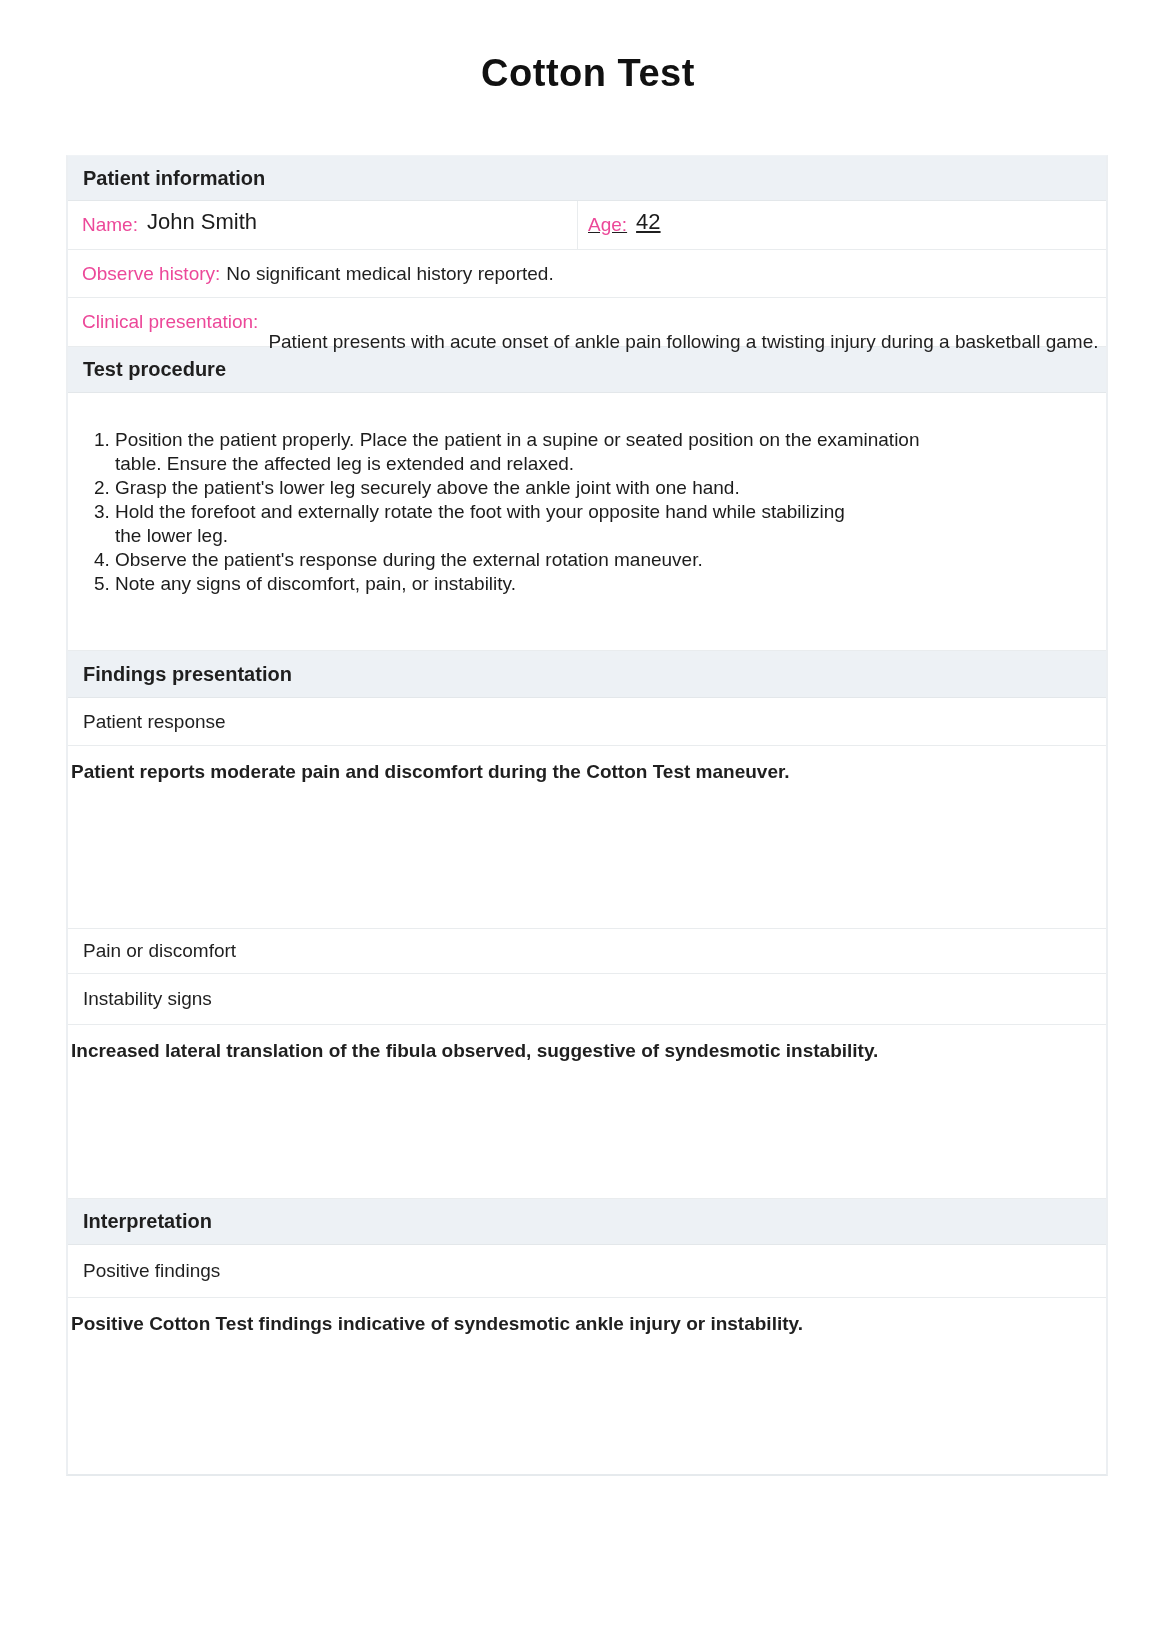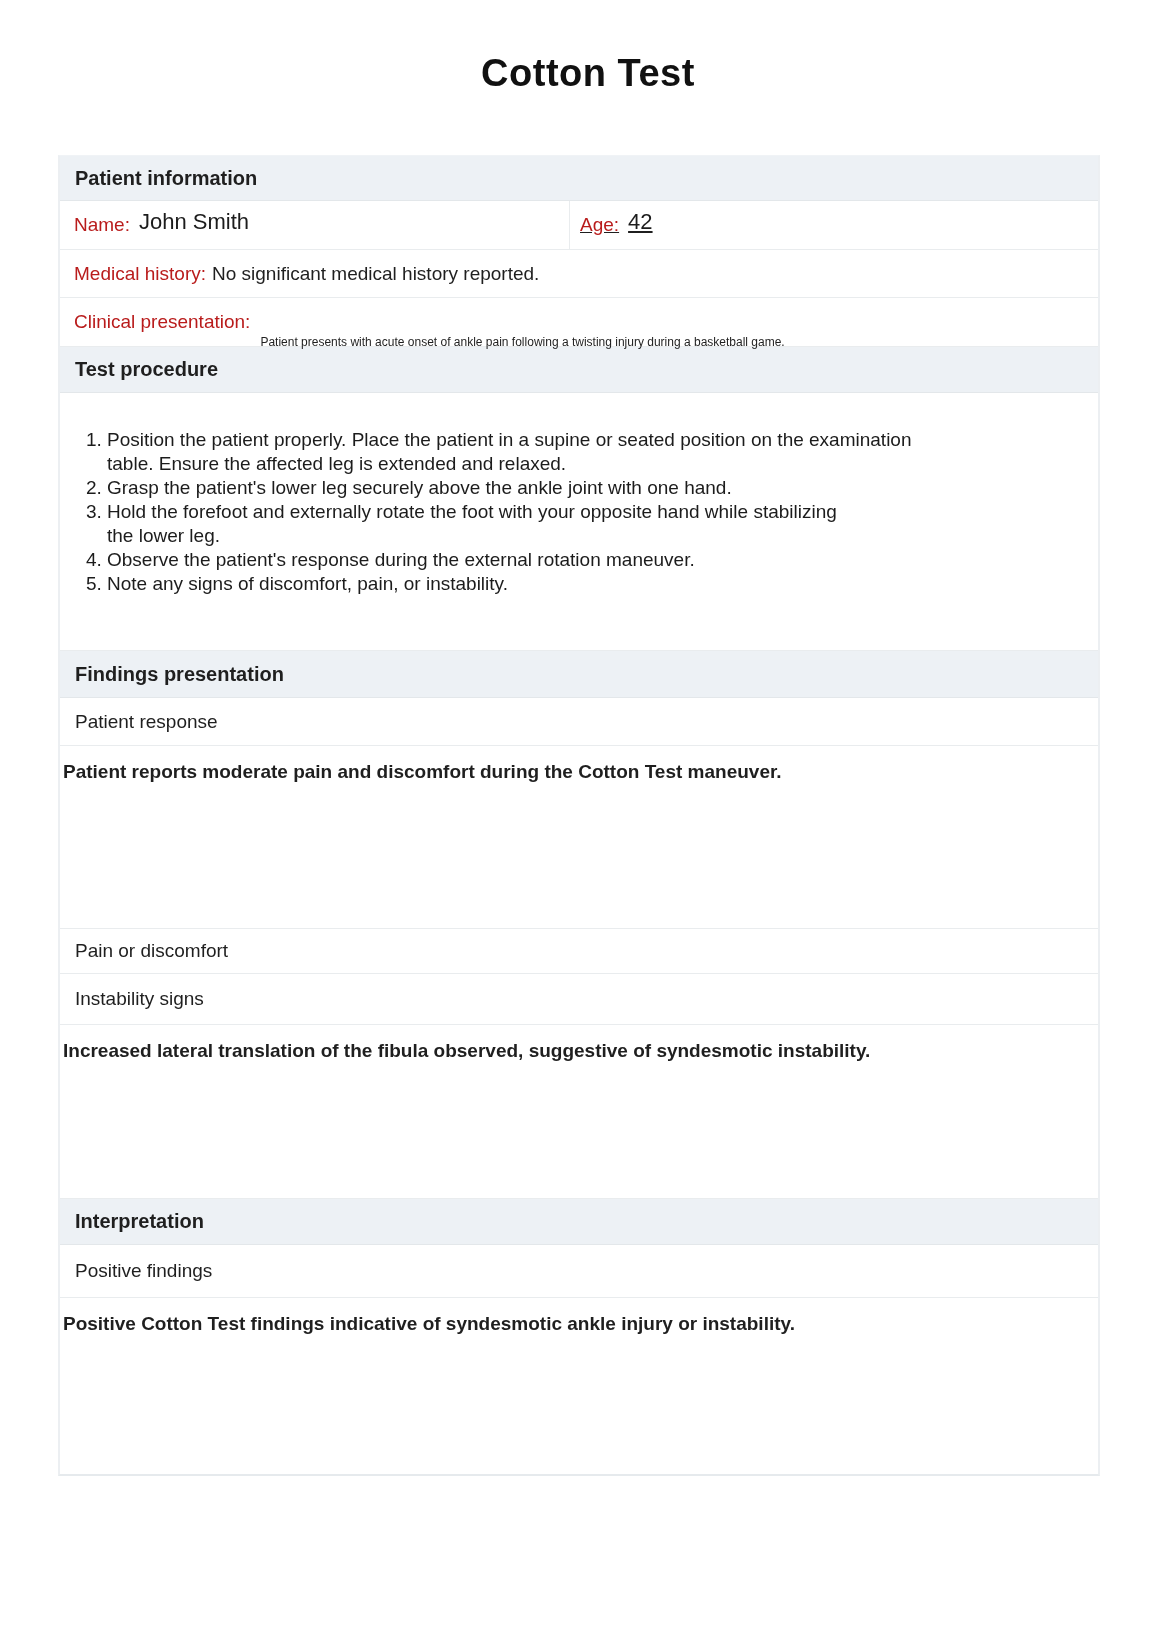--- a/index.html
+++ b/index.html
@@ -23,21 +23,21 @@
     width: 100%;
     margin: 0;
     text-align: center;
     font-size: 38px;
     font-weight: bold;
     color: #111111;
     letter-spacing: 0.5px;
   }
   .form-table {
     position: absolute;
-    left: 58px;
+    left: 66px;
     top: 155px;
     width: 1042px;
     box-sizing: border-box;
     border-left: 2px solid #eceff2;
     border-right: 2px solid #eceff2;
     border-top: 1px solid #f0f3f6;
     border-bottom: 2px solid #e6eaed;
     background: #ffffff;
   }
   .row {
@@ -68,34 +68,34 @@
   .cell-name {
     width: 510px;
     border-right: 1px solid #e9ecee;
     padding-left: 14px;
   }
   .cell-age {
     flex: 1;
     padding-left: 10px;
     text-decoration: underline;
   }
-  .flabel { font-size: 19px; color: #b91c1c; }
+  .flabel { font-size: 19px; color: #ec4899; }
   .fvalue {
     font-size: 22px;
     color: #1c1c1c;
     margin-left: 9px;
     position: relative;
     top: -3px;
   }
   .inline-value {
     font-size: 19px;
     margin-left: 6px;
   }
   .small-value {
-    font-size: 12px;
+    font-size: 19px;
     margin-left: 10px;
     position: relative;
     top: -2px;
     white-space: nowrap;
     margin-top: 44px;
   }
   .content {
     box-sizing: border-box;
     width: 100%;
     border-bottom: 1px solid #e9ecee;
@@ -141,21 +141,21 @@
         <span class="flabel">Name:</span>
         <span class="fvalue">John Smith</span>
       </div>
       <div class="cell cell-age">
         <span class="flabel">Age:</span>
         <span class="fvalue">42</span>
       </div>
     </div>
 
     <div class="row" style="height:48px; padding-left:14px">
-      <span class="flabel">Medical history:</span>
+      <span class="flabel">Observe history:</span>
       <span class="inline-value">No significant medical history reported.</span>
     </div>
 
     <div class="row" style="height:49px; padding-left:14px">
       <span class="flabel">Clinical presentation:</span>
       <span class="small-value">Patient presents with acute onset of ankle pain following a twisting injury during a basketball game.</span>
     </div>
 
     <div class="row sec" style="height:46px">
       <span>Test procedure</span>

